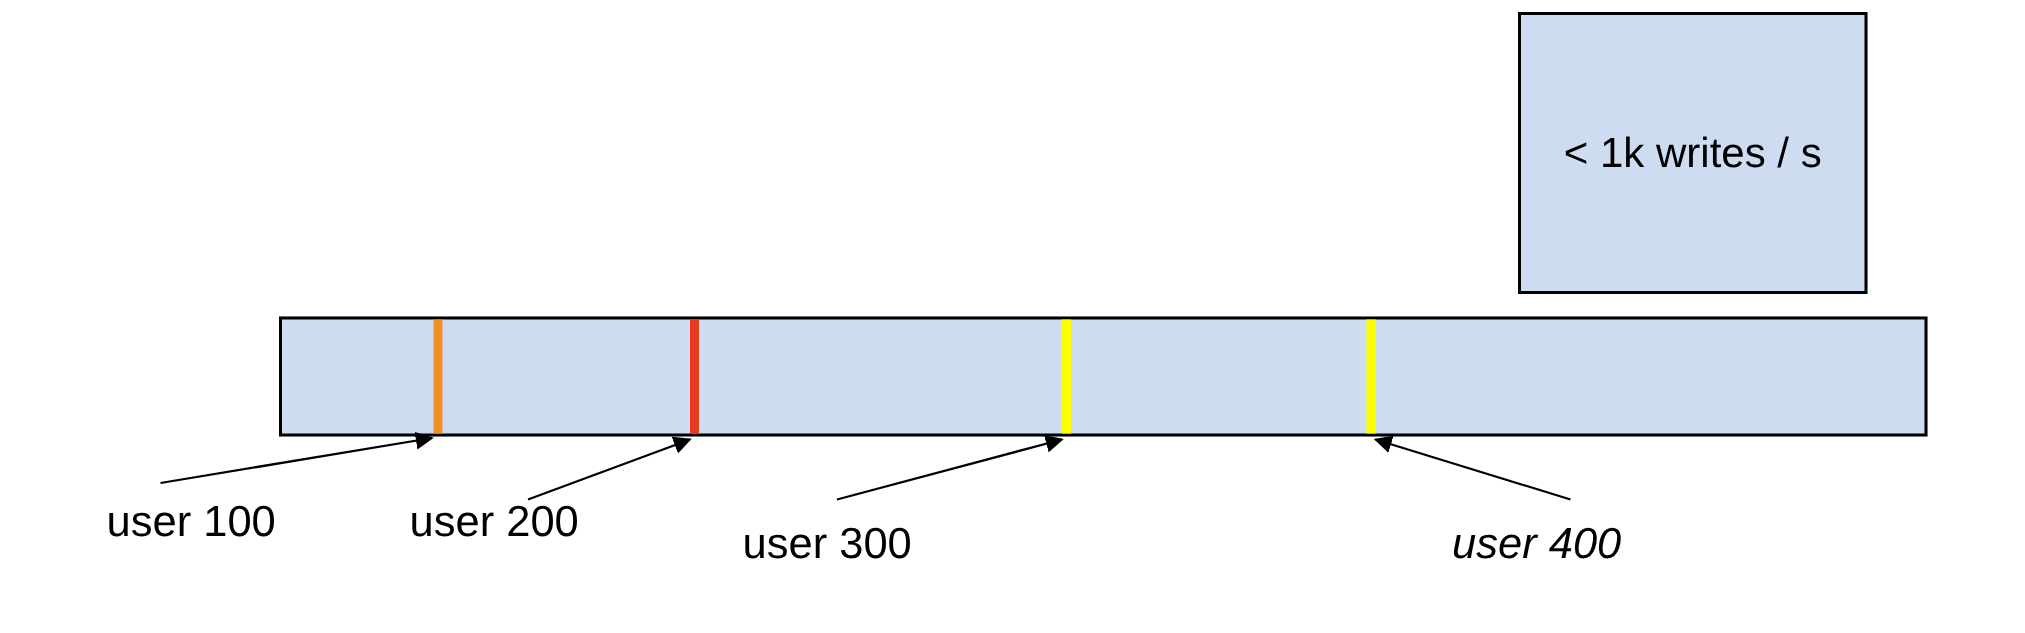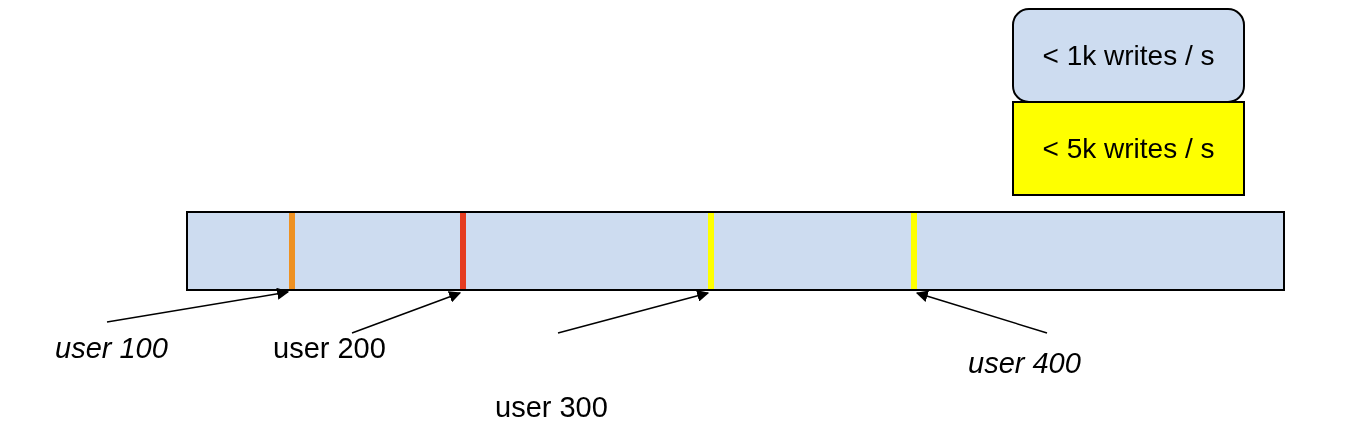--- a/index.html
+++ b/index.html
@@ -33,21 +33,21 @@
     box-sizing: border-box;
     flex: 1;
     border: 2px solid #000000;
     margin-top: -2px;
     display: flex;
     align-items: center;
     justify-content: center;
     font-size: 28px;
     white-space: nowrap;
   }
-  .legend-row:first-child { margin-top: 0; border-radius: 17px; }
+  .legend-row:first-child { margin-top: 0; }
   .users-bar {
     position: absolute;
     left: 186px;
     top: 211px;
     width: 1099px;
     height: 80px;
     box-sizing: border-box;
     border: 2px solid #000000;
   }
   .tick {
@@ -77,42 +77,39 @@
 </style>
 </head>
 <body>
 
 <div class="stage">
 
   <div class="legend">
       <div class="legend-row" style="background: rgb(205, 220, 240);">
         <span>&lt; 1k writes / s</span>
       </div>
-      <div class="legend-row" style="background: rgb(254, 255, 0);">
-        <span>&lt; 5k writes / s</span>
-      </div>
     </div>
 
   <div class="users-bar" style="background: rgb(205, 220, 240);"></div>
 
   <svg class="arrows-layer">
     <defs>
       <marker id="arrowhead" viewBox="0 0 10 10" refX="9" refY="5" markerWidth="8" markerHeight="8" orient="auto">
         <path d="M0,0 L10,5 L0,10 z" fill="#000000"></path>
       </marker>
     </defs>
   <line x1="107" y1="322" x2="288" y2="292" marker-end="url(#arrowhead)"></line>
       <line x1="352" y1="333" x2="460" y2="293" marker-end="url(#arrowhead)"></line>
       <line x1="558" y1="333" x2="708" y2="293" marker-end="url(#arrowhead)"></line>
       <line x1="1047" y1="333" x2="917" y2="293" marker-end="url(#arrowhead)"></line>
     </svg>
 
   <div>
-      <div class="user-label" style="left: 55px; top: 334px; font-style: italic;">user 100</div>
+      <div class="user-label" style="left: 71px; top: 334px;">user 100</div>
       <div class="user-label" style="left: 273px; top: 334px;">user 200</div>
-      <div class="user-label" style="left: 495px; top: 349px; margin-top: 44px;">user 300</div>
+      <div class="user-label" style="left: 495px; top: 349px;">user 300</div>
       <div class="user-label" style="left: 968px; top: 349px; font-style: italic;">user 400</div>
     </div>
 <div class="tick" style="left: 289px; background: rgb(238, 145, 34);"></div>
     <div class="tick" style="left: 460px; background: rgb(229, 60, 32);"></div>
     <div class="tick" style="left: 708px; background: rgb(254, 255, 0);"></div>
     <div class="tick" style="left: 911px; background: rgb(254, 255, 0);"></div>
   </div>
 
 </body></html>

